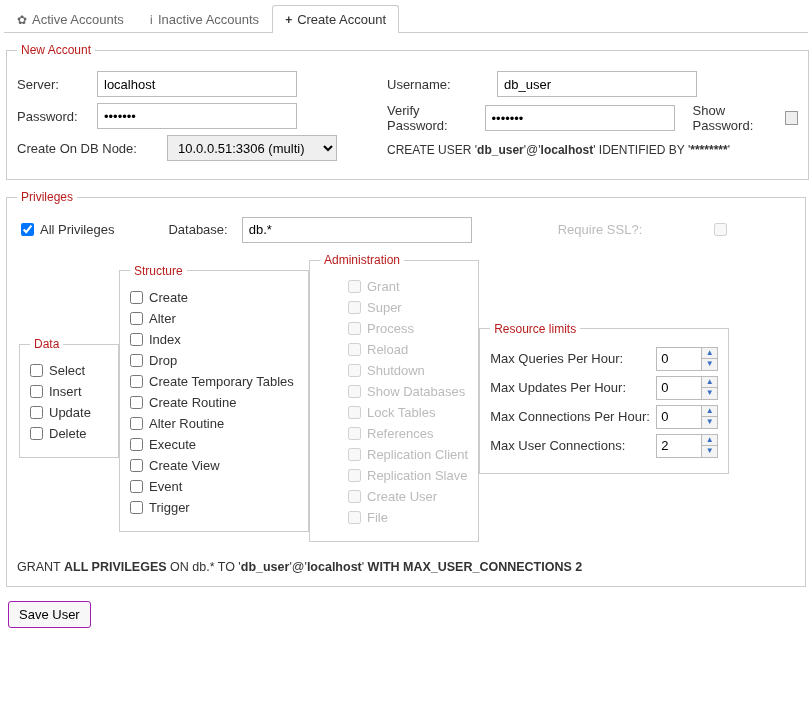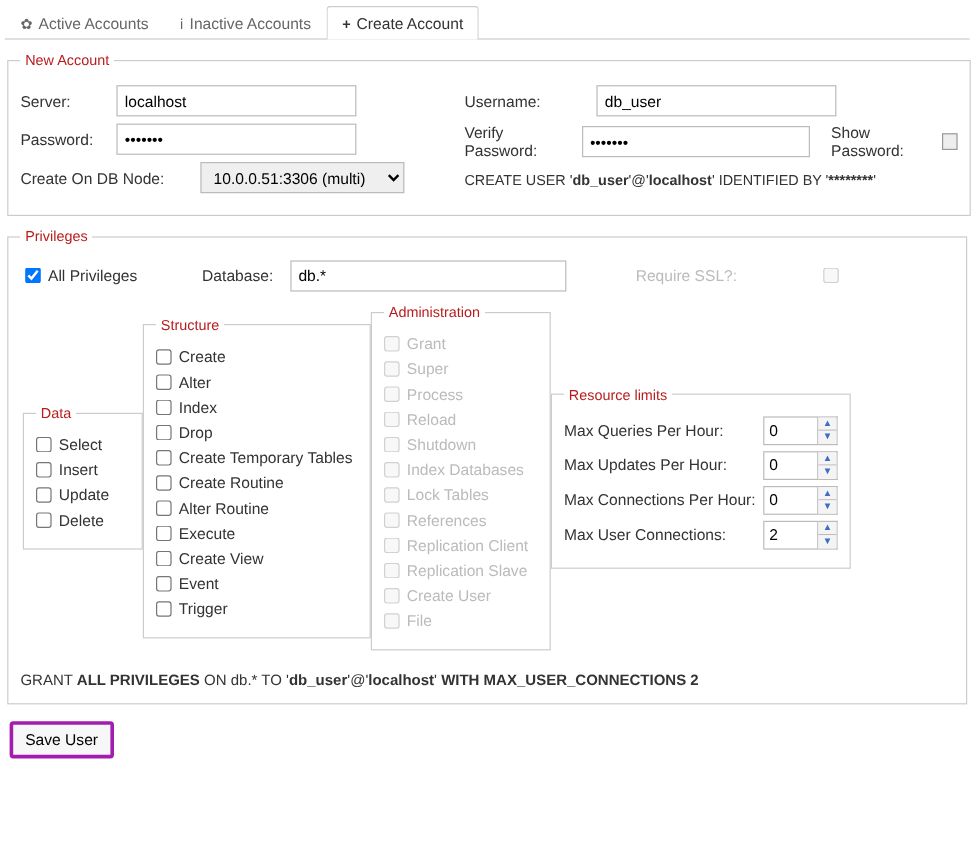--- a/index.html
+++ b/index.html
@@ -88,21 +88,21 @@
     padding: 6px 10px 10px 10px;
   }
   .chk-row {
     display:flex;
     align-items:center;
     gap:6px;
     margin: 6px 0;
     white-space: nowrap;
   }
   .chk-row input[type=checkbox]{ margin:0; }
-  .disabled { color:#bbb; }
+  .disabled { color:#bbb;margin-left:28px; }
   .res-row {
     display:flex;
     align-items:center;
     justify-content: space-between;
     gap:6px;
     margin: 5px 0;
   }
   .spinner {
     display:flex;
     align-items:stretch;
@@ -135,21 +135,21 @@
   }
   .spinner .btns span:first-child{ border-bottom:1px solid #bbb;}
   .grant-line {
     margin-top: 18px;
     font-size: 12.5px;
   }
   .save-btn {
     margin: 14px 2px 4px 4px;
     padding: 5px 10px;
     font-size: 13px;
-    border: 3px solid #a21caf;
+    border: 1px solid #a21caf;
     border-radius: 3px;
     background: #f7f7f7;
     cursor:pointer;
   }
   input[type=checkbox]{ width:13px; height:13px; }
   .showpw-box { width:14px; height:14px; border:1px solid #999; background:#eee; }
 </style>
 </head>
 <body>
 
@@ -323,21 +323,21 @@
           <label class="chk-row disabled">
             <input type="checkbox" disabled="" style="">
             <span>Reload</span>
           </label>
           <label class="chk-row disabled">
             <input type="checkbox" disabled="" style="">
             <span>Shutdown</span>
           </label>
           <label class="chk-row disabled">
             <input type="checkbox" disabled="" style="">
-            <span>Index Databases</span>
+            <span>Show Databases</span>
           </label>
           <label class="chk-row disabled">
             <input type="checkbox" disabled="" style="">
             <span>Lock Tables</span>
           </label>
           <label class="chk-row disabled">
             <input type="checkbox" disabled="" style="">
             <span>References</span>
           </label>
           <label class="chk-row disabled">

